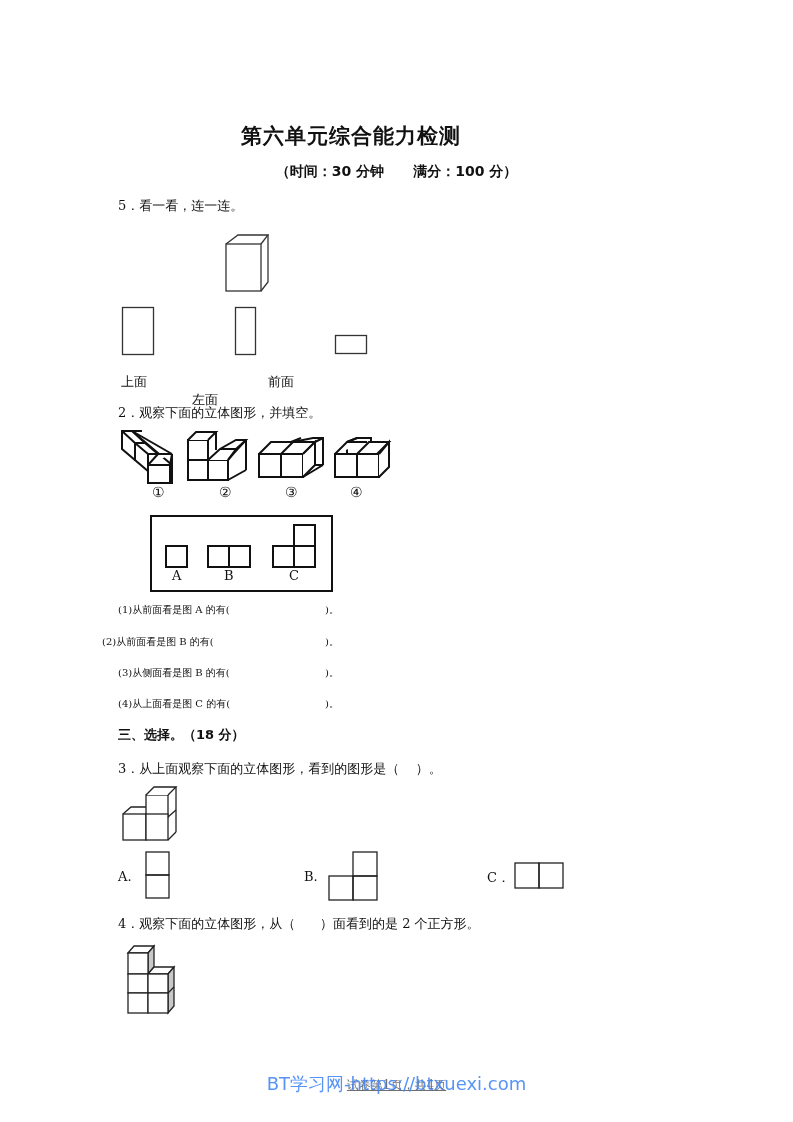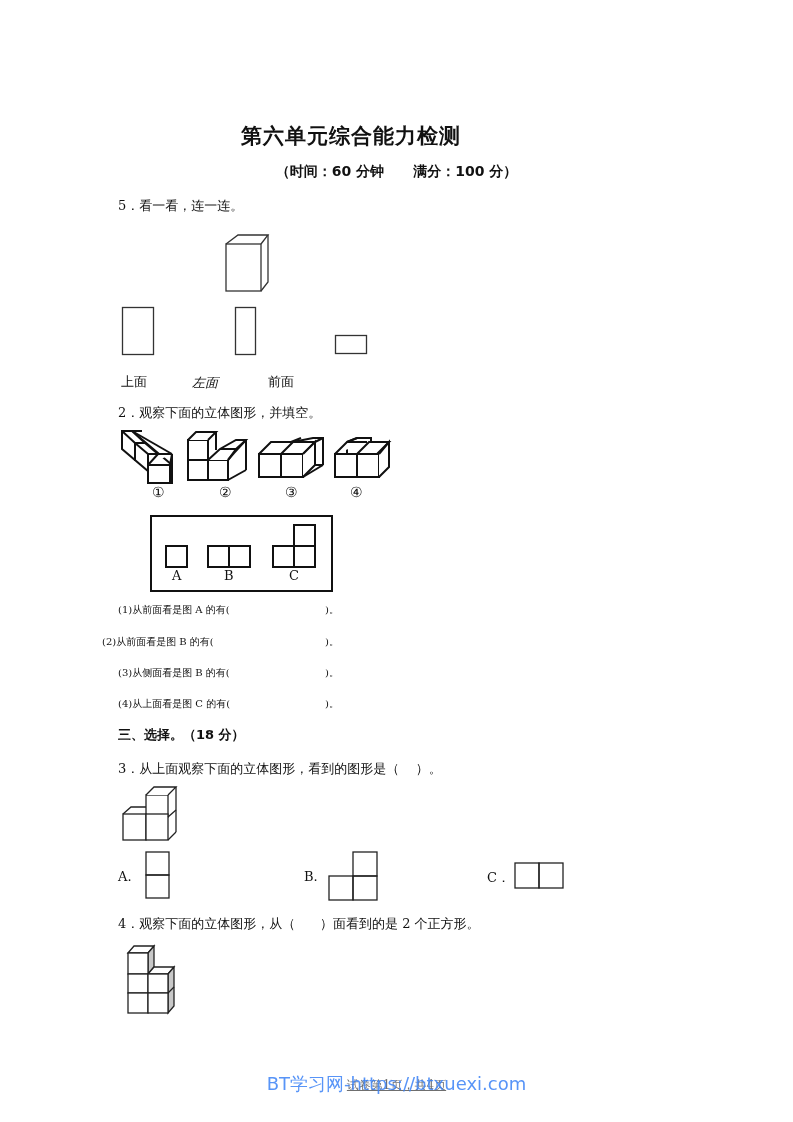--- a/index.html
+++ b/index.html
@@ -17,21 +17,21 @@
   svg { position: absolute; overflow: visible; }
   .watermark { position: absolute; left: 0; width: 793px; top: 1072px; text-align: center; font-size: 18px;
                color: #3b82f6; font-family: "DejaVu Sans", "Liberation Sans", sans-serif; opacity: 0.85; }
   .pagefoot { position: absolute; left: 0; width: 793px; top: 1077px; text-align: center; font-size: 12px;
               color: #333; opacity: 0.7; text-decoration: underline; }
 </style>
 </head>
 <body>
 
 <div class="abs title">第六单元综合能力检测</div>
-<div class="abs subtitle">（时间：60 分钟      满分：100 分）</div>
+<div class="abs subtitle">（时间：30 分钟      满分：100 分）</div>
 
 <div class="abs q" style="left:118px; top:197px;">5．看一看，连一连。</div>
 
 <svg style="left:222px; top:232px;" width="50" height="60">
   <g fill="none" stroke="#333" stroke-width="1.3">
     <rect x="4" y="12" width="35" height="47"></rect>
     <polyline points="4,12 16,3 46,3 39,12"></polyline>
     <polyline points="46,3 46,50 39,59"></polyline>
   </g>
 </svg>
@@ -40,21 +40,21 @@
   <rect x="1.5" y="1.5" width="31" height="47" fill="none" stroke="#333" stroke-width="1.3"></rect>
 </svg>
 <svg style="left:234px; top:306px;" width="26" height="52">
   <rect x="1.5" y="1.5" width="20" height="47" fill="none" stroke="#333" stroke-width="1.3"></rect>
 </svg>
 <svg style="left:334px; top:334px;" width="36" height="22">
   <rect x="1.5" y="1.5" width="31" height="18" fill="none" stroke="#333" stroke-width="1.3"></rect>
 </svg>
 
 <div class="abs label" style="left:121px; top:373px;">上面</div>
-<div class="abs label" style="left:192px; top:374px;font-style:italic;">左面</div>
+<div class="abs label" style="left:192px; top:391px;">左面</div>
 <div class="abs label" style="left:268px; top:373px;">前面</div>
 
 <div class="abs q" style="left:118px; top:404px;">2．观察下面的立体图形，并填空。</div>
 
 <svg style="left:120px; top:430px;" width="56" height="55">
   <g fill="#fff" stroke="#111" stroke-width="2">
     <polygon points="2,1 12,1 52,35 52,53 42,53 2,19"></polygon>
     <line x1="2" y1="1" x2="2" y2="19"></line>
     <line x1="12" y1="1" x2="22" y2="1"></line>
     <polyline points="2,1 12,1 25,13 15,13 2,1"></polyline>

